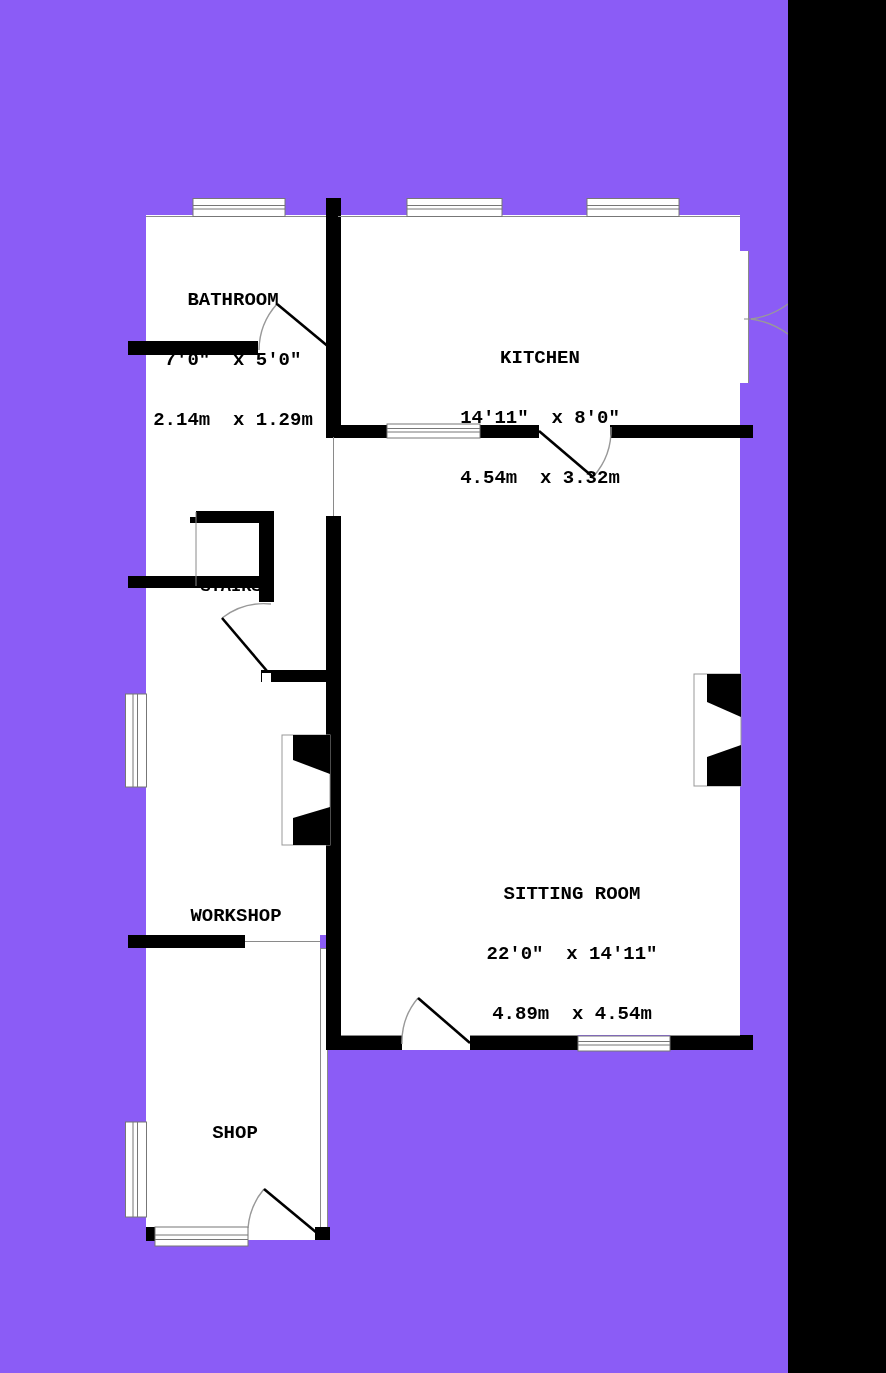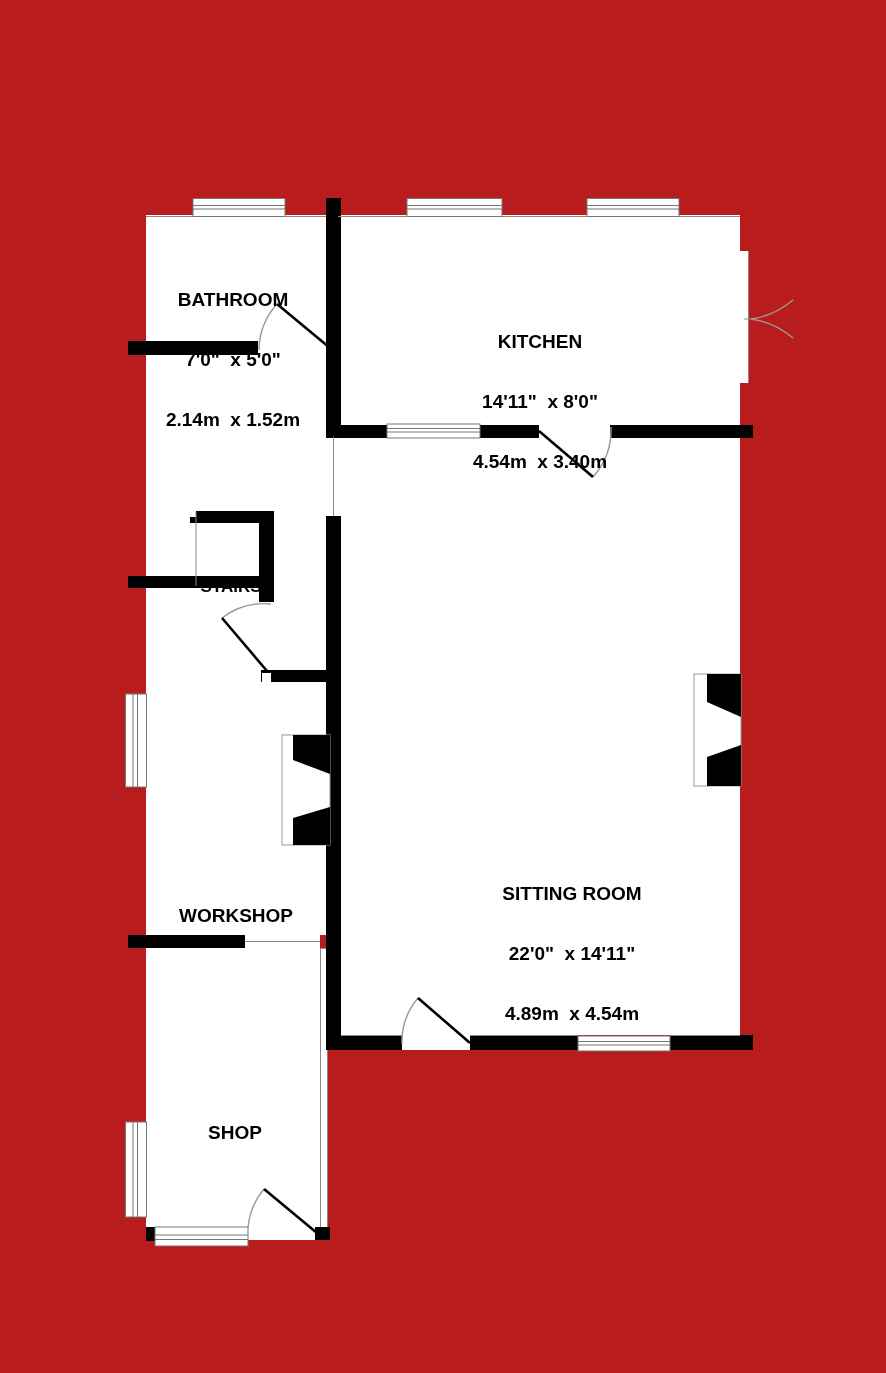--- a/index.html
+++ b/index.html
@@ -1,17 +1,17 @@
 <!DOCTYPE html>
 <html><head>
 <meta charset="utf-8">
 <style>
   html,body{margin:0;padding:0;background:#000;}
-  #plan{position:relative;width:886px;height:1373px;background:#b91c1c;overflow:hidden;
-        font-family:Liberation Sans, sans-serif;}
+  #plan{position:relative;width:788px;height:1373px;background:#8b5cf6;overflow:hidden;
+        font-family:Liberation Mono, monospace;}
   #plan svg{position:absolute;left:0;top:0;}
   .room-label{position:absolute;transform:translateX(-50%);text-align:center;
               color:#000;font-weight:bold;font-size:19px;line-height:20px;
               white-space:pre;letter-spacing:0;}
   .room-label.small{font-size:17px;line-height:18px;}
 </style>
 </head>
 <body>
 
 <div id="plan">
@@ -137,27 +137,27 @@
       <g>
         <path d="M751,319 Q774,316 793,300" stroke="#999" stroke-width="1.3" fill="none"></path>
         <path d="M751,319 Q774,322 793,338" stroke="#999" stroke-width="1.3" fill="none"></path>
       </g>
     </g>
   </svg>
 
   <div class="room-label" style="left:233px;top:250px;">
     <div>BATHROOM</div>
     <div>7'0"  x 5'0"</div>
-    <div>2.14m  x 1.52m</div>
+    <div>2.14m  x 1.29m</div>
   </div>
 
-  <div class="room-label" style="left:540px;top:292px;">
+  <div class="room-label" style="left:540px;top:308px;">
     <div>KITCHEN</div>
     <div>14'11"  x 8'0"</div>
-    <div>4.54m  x 3.40m</div>
+    <div>4.54m  x 3.32m</div>
   </div>
 
   <div class="room-label" style="left:236px;top:866px;">
     <div>WORKSHOP</div>
   </div>
 
   <div class="room-label small" style="left:231px;top:542px;">
     <div>STAIRS</div>
   </div>
 

